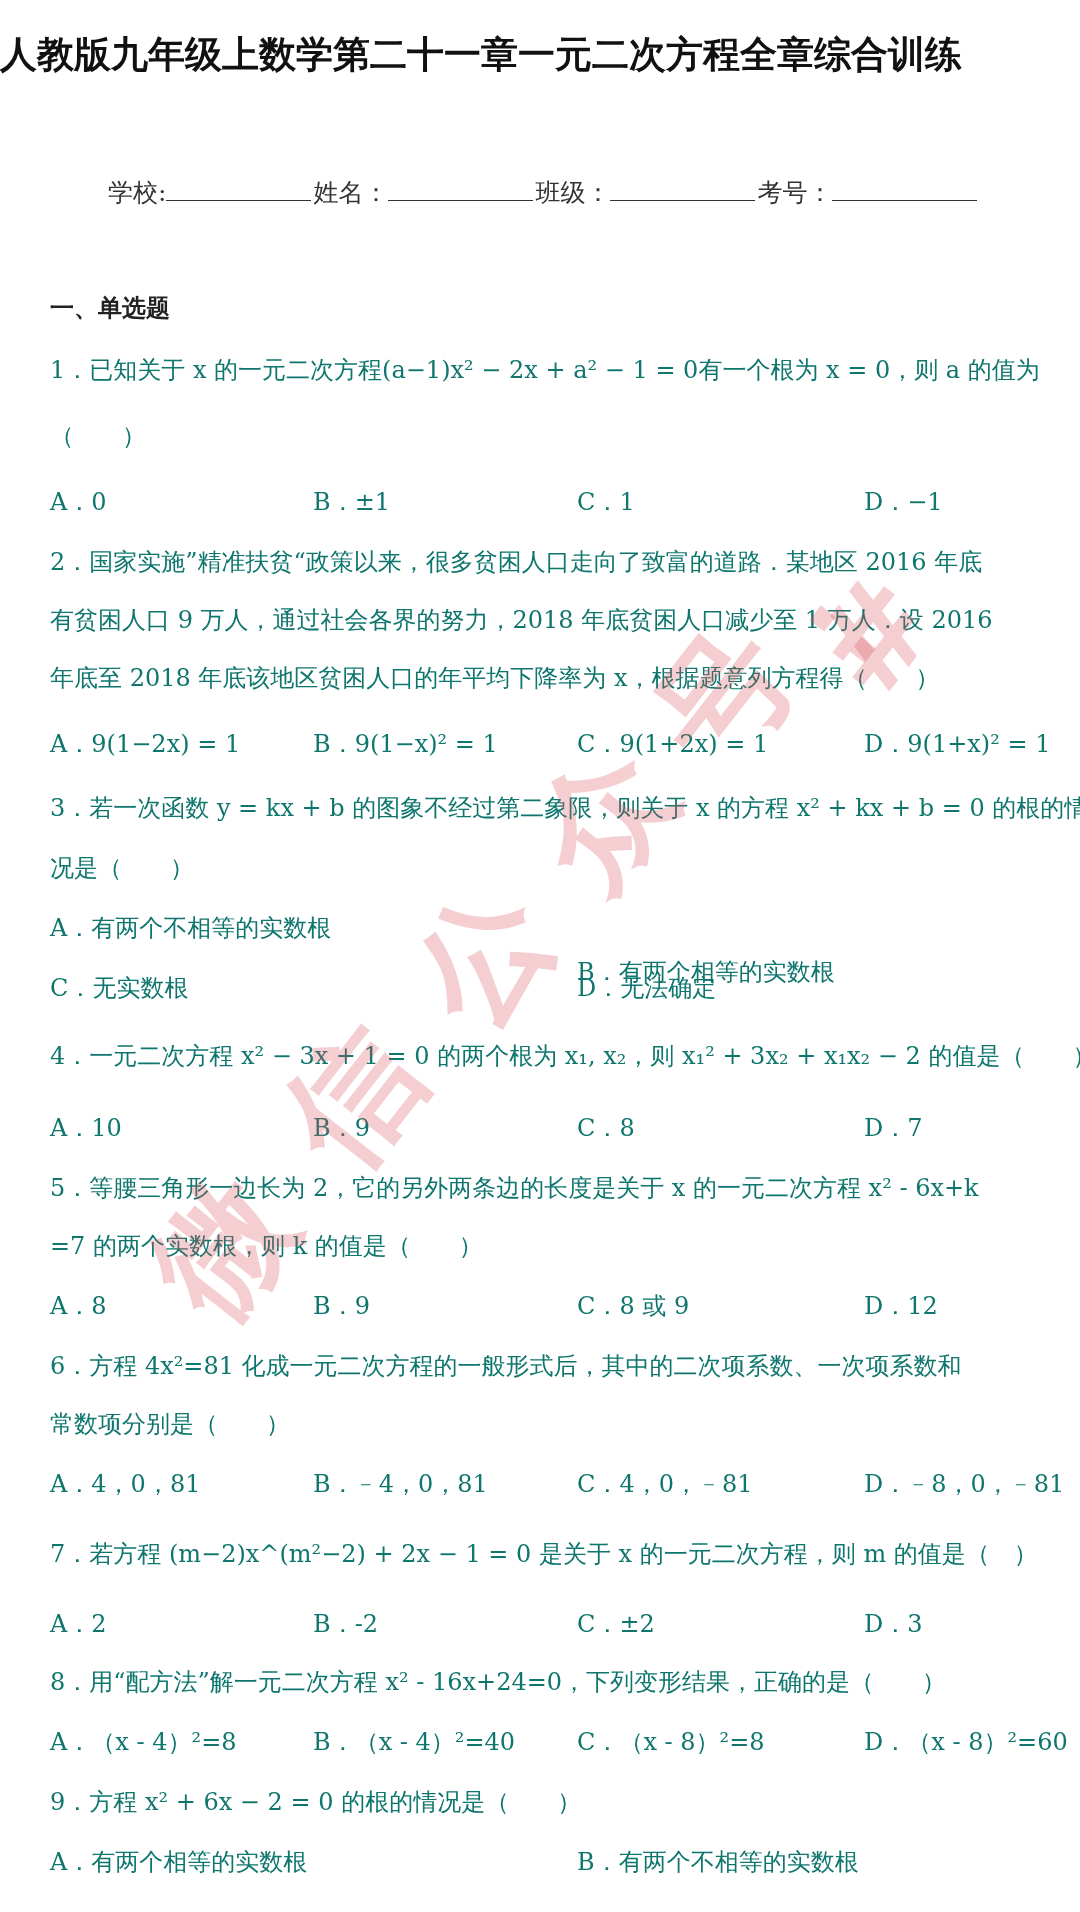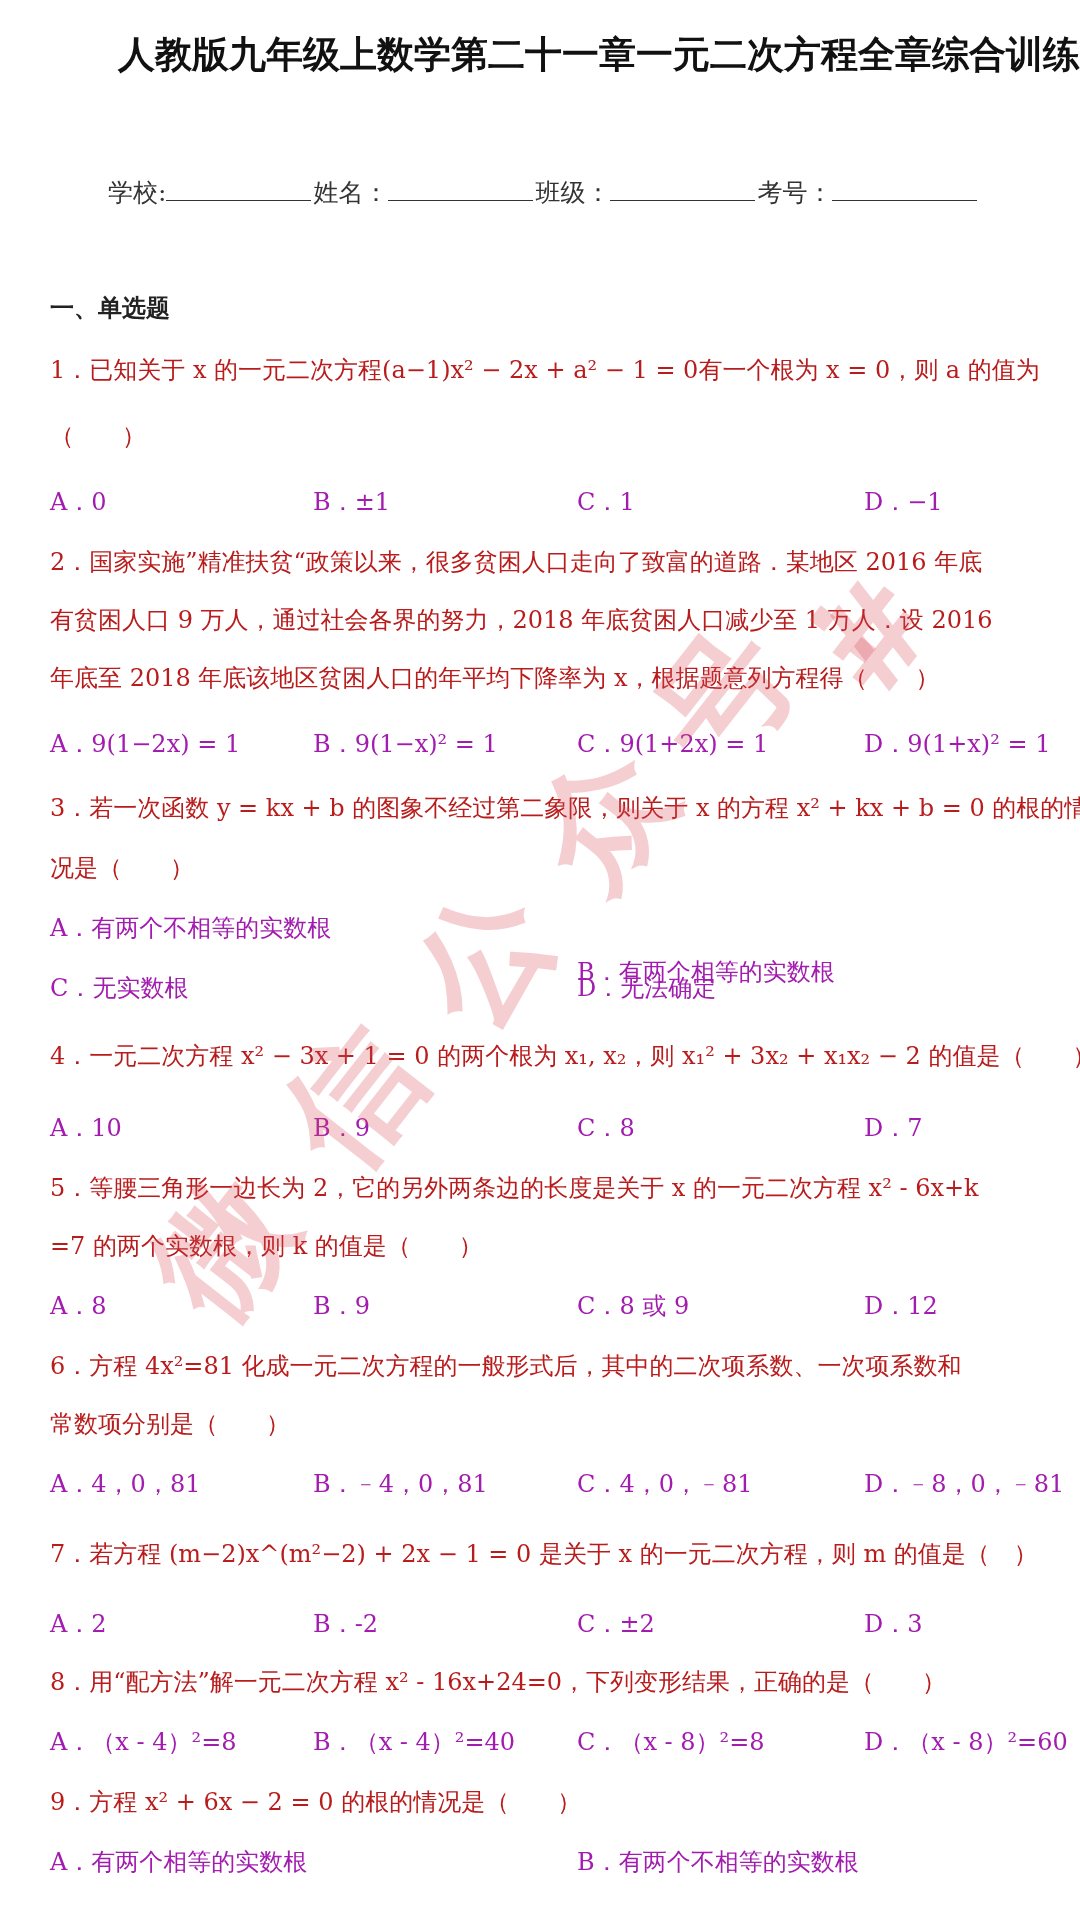--- a/index.html
+++ b/index.html
@@ -2,40 +2,40 @@
 <html><head>
 <meta charset="utf-8">
 <style>
   html, body { margin: 0; padding: 0; }
   body {
     width: 1080px; height: 1912px; background: #ffffff; overflow: hidden;
     position: relative; color: #1a1a1a;
     font-family: "DejaVu Serif", "Liberation Serif", serif;
   }
   .title {
-    position: absolute; left: 0; top: 30px; width: 1080px; text-align: right;
+    position: absolute; left: 0; top: 30px; width: 1080px; text-align: left;
     font-family: "DejaVu Sans", "Liberation Sans", sans-serif;
     font-weight: bold; font-size: 37px; letter-spacing: 0px; color: #111;
   }
   .info {
     position: absolute; left: 108px; top: 176px; font-size: 25px; color: #333;
     white-space: nowrap;
   }
   .info .blank {
     display: inline-block; width: 145px; border-bottom: 1.5px solid #333;
     height: 24px; vertical-align: baseline; margin-right: 2px;
   }
   .section {
     position: absolute; left: 50px; top: 292px; font-size: 24px; font-weight: bold;
     font-family: "DejaVu Sans", "Liberation Sans", sans-serif; color: #222;
   }
   .line {
-    position: absolute; left: 50px; font-size: 24px; white-space: nowrap; color: #b91c1c;
+    position: absolute; left: 50px; font-size: 24px; white-space: nowrap; color: #0f766e;
   }
-  .opt { position: absolute; font-size: 24px; white-space: nowrap; color: #a21caf; }
+  .opt { position: absolute; font-size: 24px; white-space: nowrap; color: #0f766e; }
   .c0 { left: 50px; } .c1 { left: 313px; } .c2 { left: 577px; } .c3 { left: 840px; margin-left: 24px; }
   .h0 { left: 50px; } .h1 { left: 577px; }
   .watermark {
     position: absolute; left: 120px; top: 560px; width: 900px; height: 820px;
     pointer-events: none;
   }
   .watermark span {
     position: absolute; color: rgba(214, 80, 88, 0.28);
     font-family: "DejaVu Serif", "Liberation Serif", serif; font-size: 130px; font-weight: bold;
     transform: rotate(-52deg);

